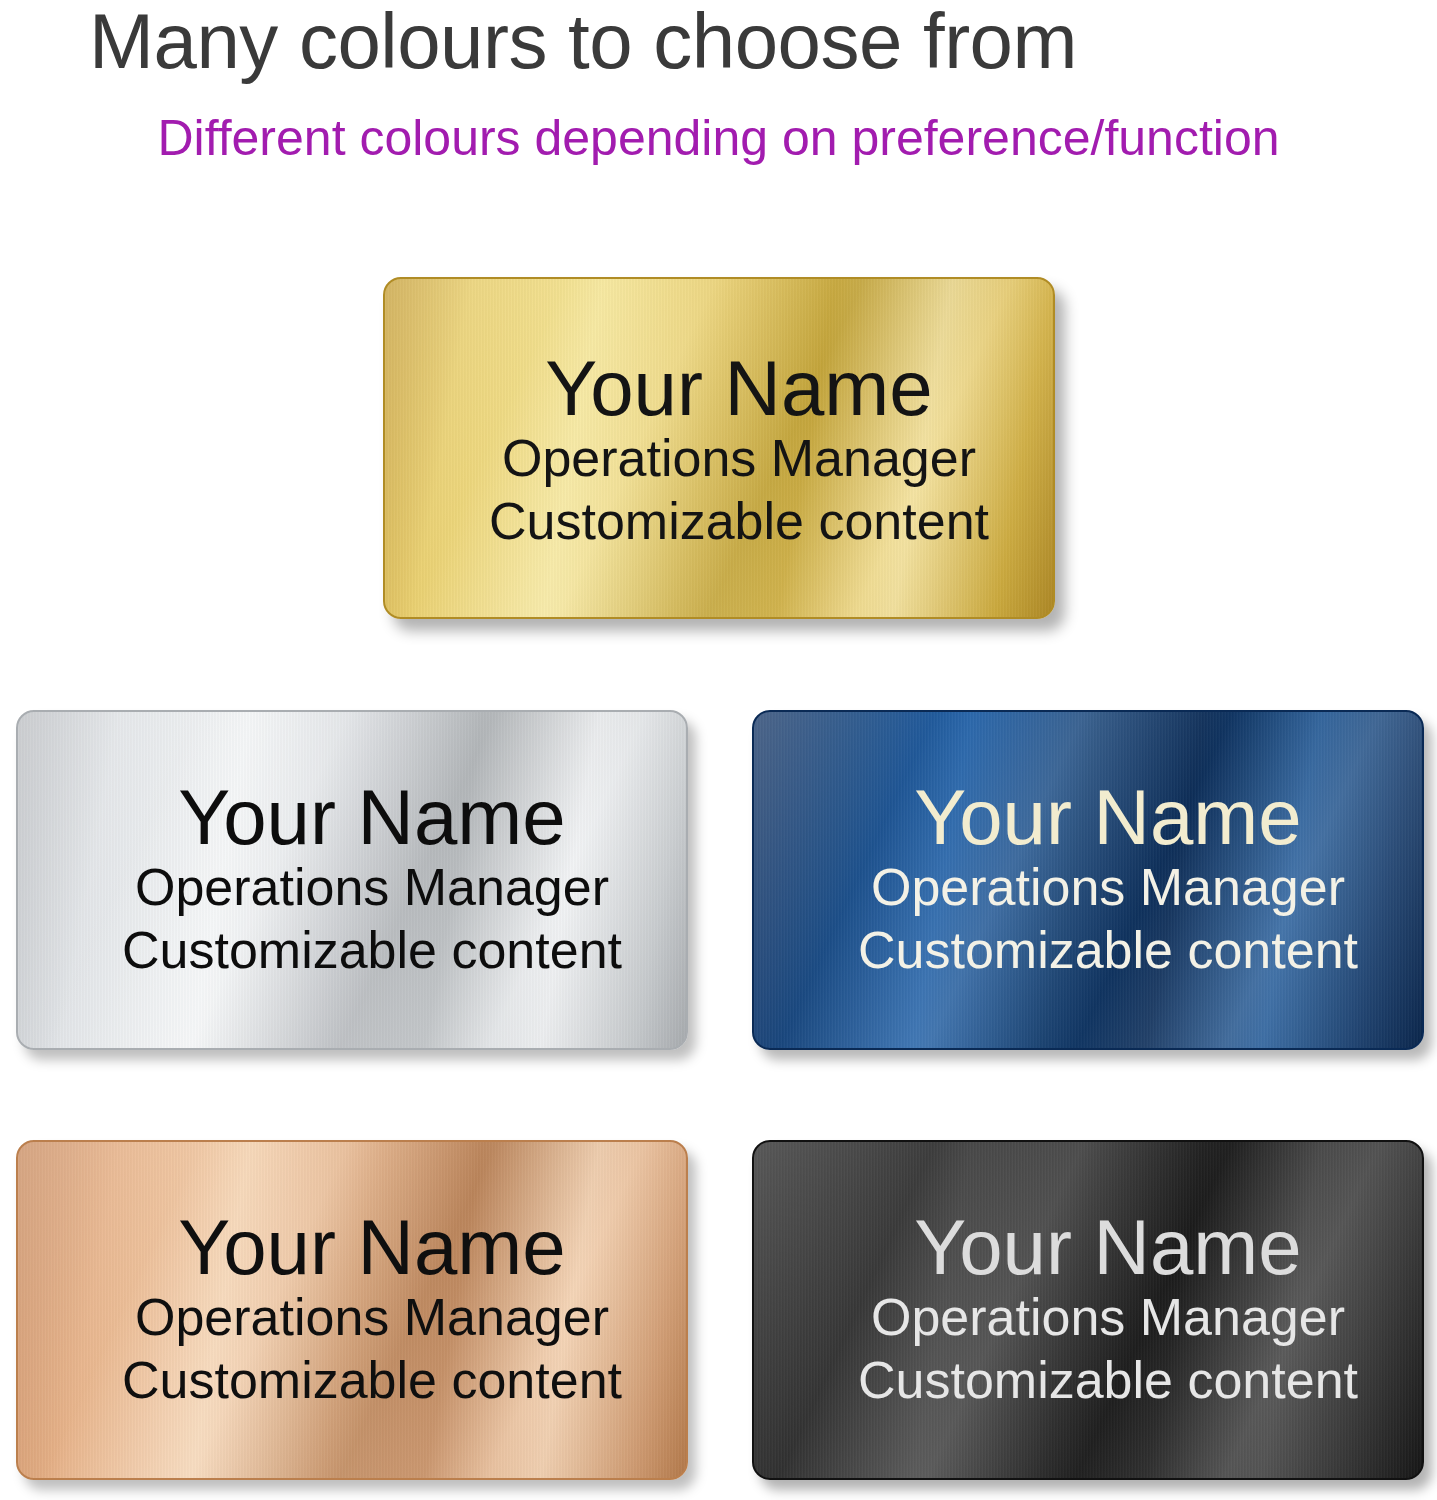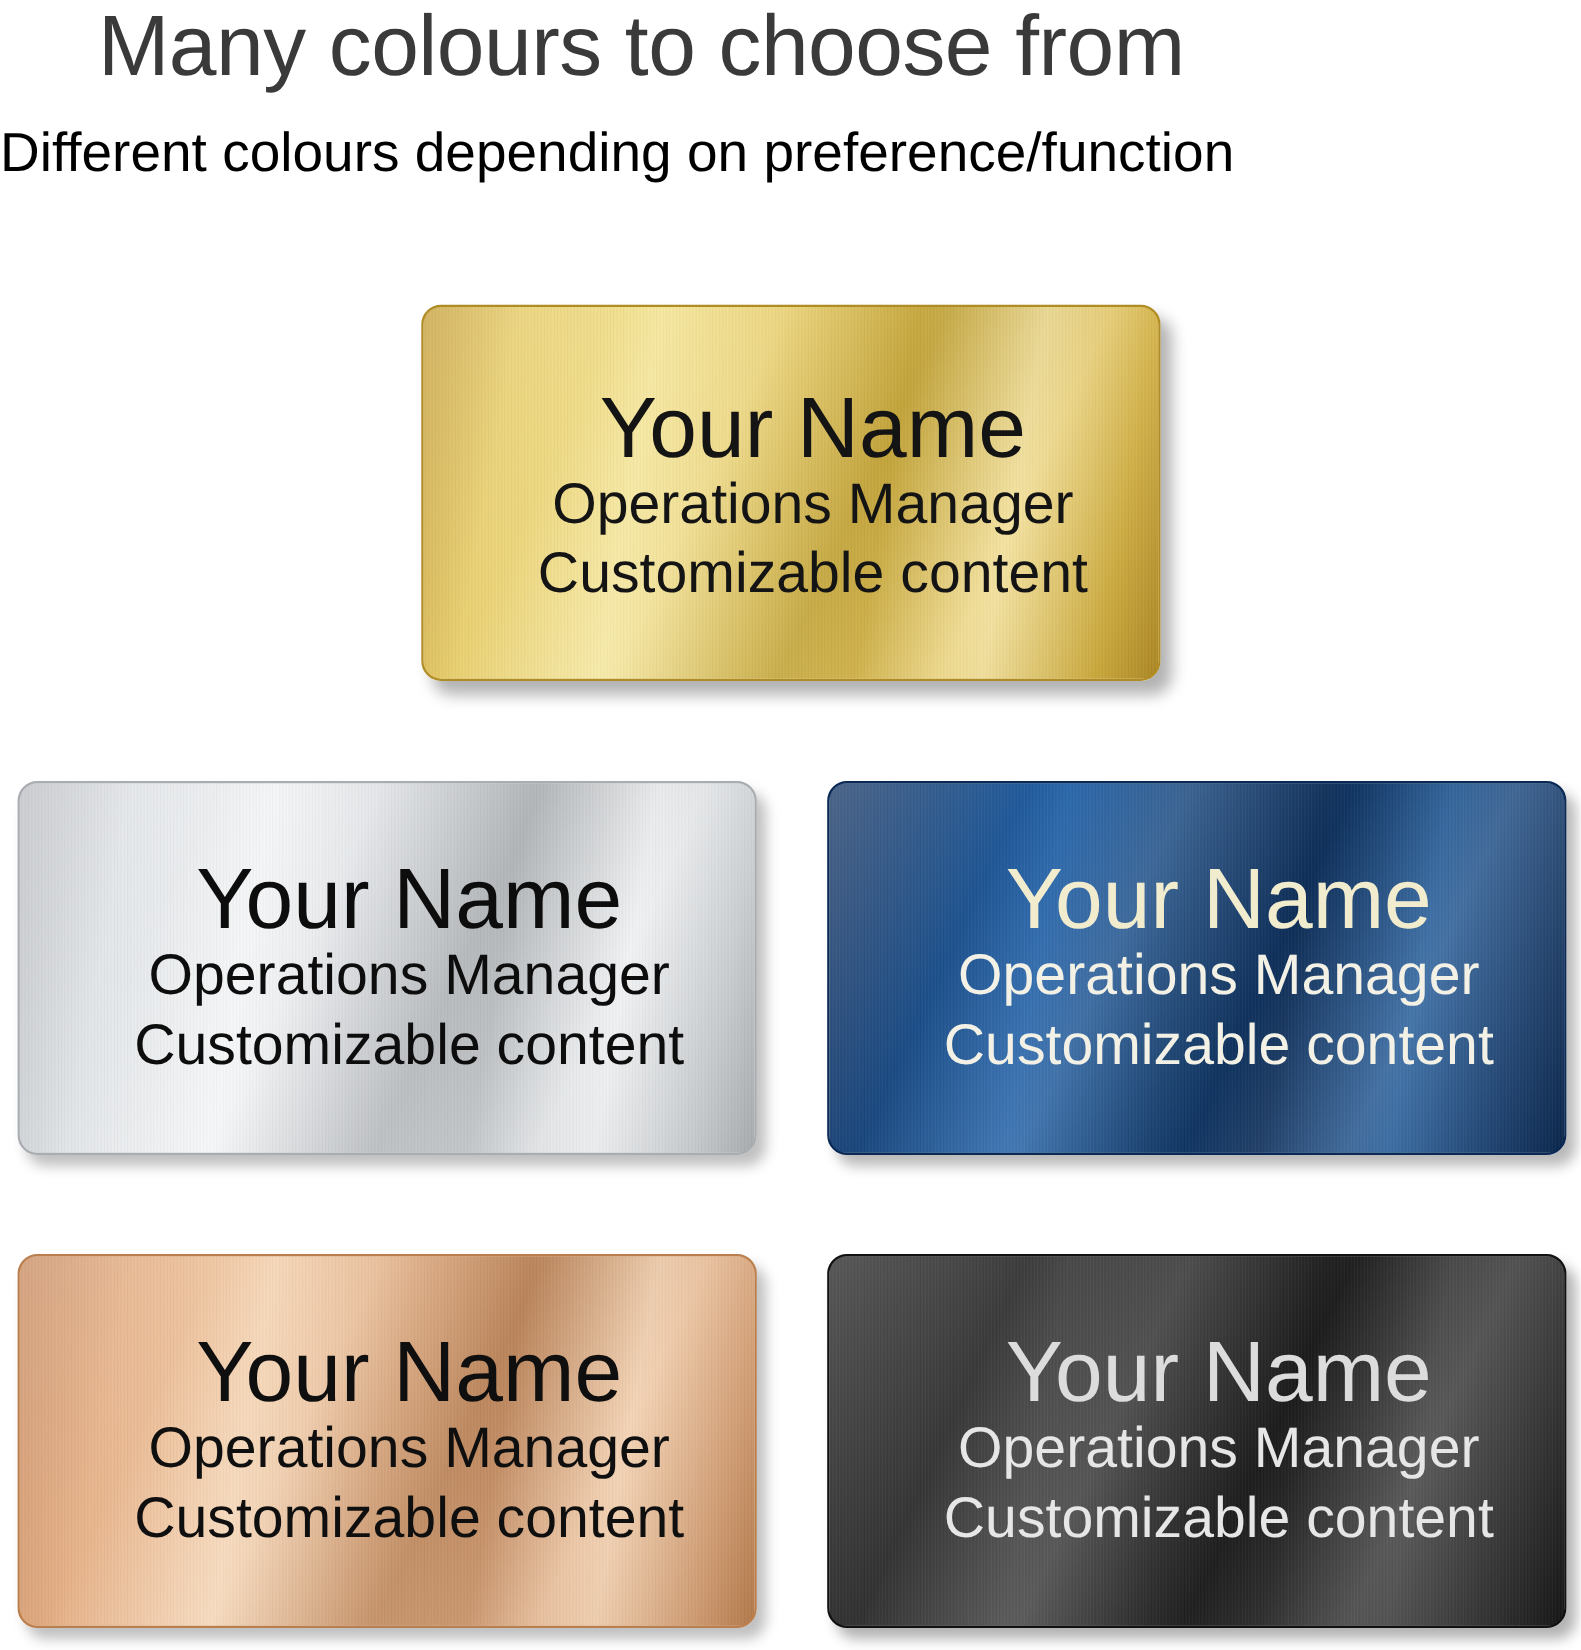--- a/index.html
+++ b/index.html
@@ -27,24 +27,25 @@
     font-weight: 400;
     color: #3a3a3a;
     letter-spacing: -0.5px;
     white-space: nowrap;
   }
   .subheadline {
     position: absolute;
     left: 0;
     top: 112px;
     width: 1437px;
+    text-align: center;
     font-size: 50px;
     line-height: 1.05;
     font-weight: 400;
-    color: #000000;
+    color: #a21caf;
     white-space: nowrap;
   }
 
   
   .badge {
     position: absolute;
     border-radius: 18px;
     box-sizing: border-box;
     overflow: hidden;
     display: flex;

